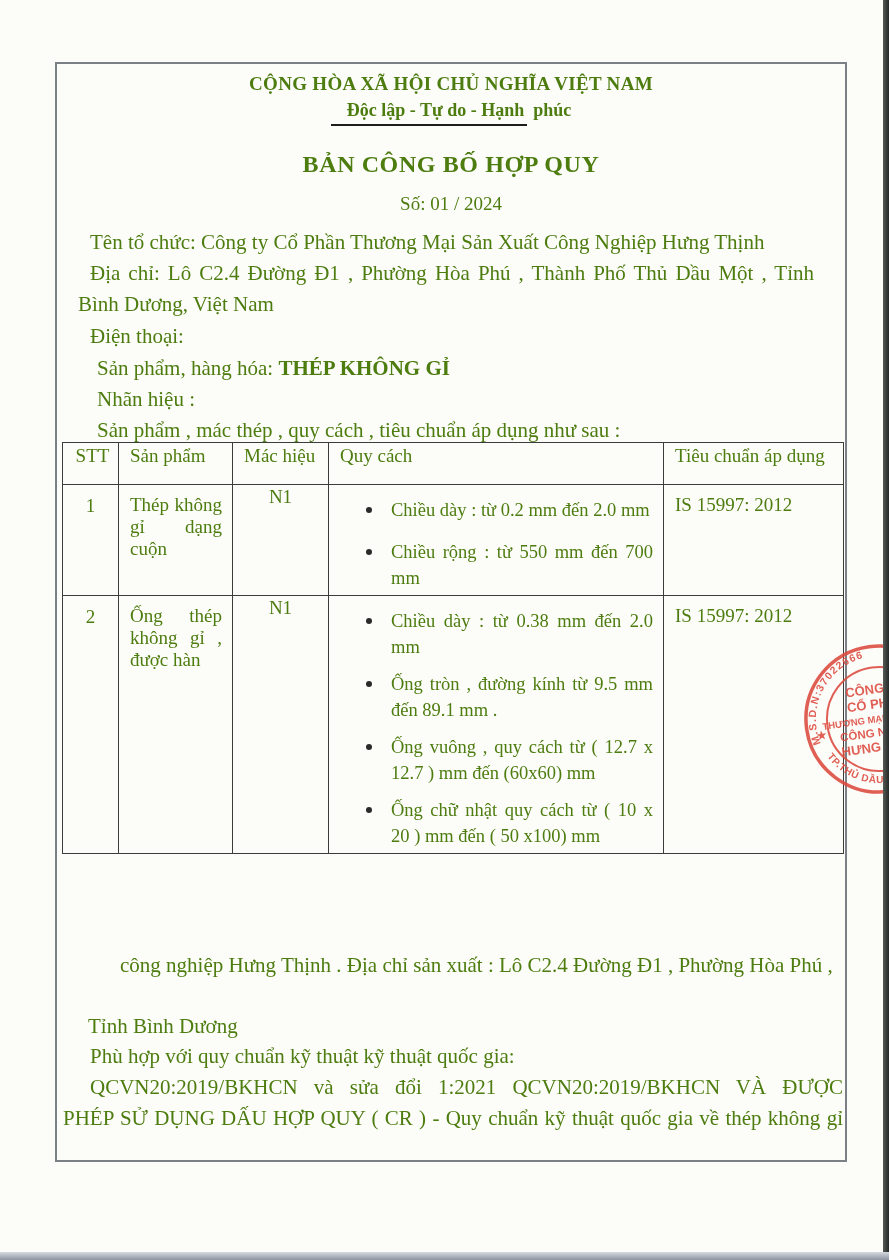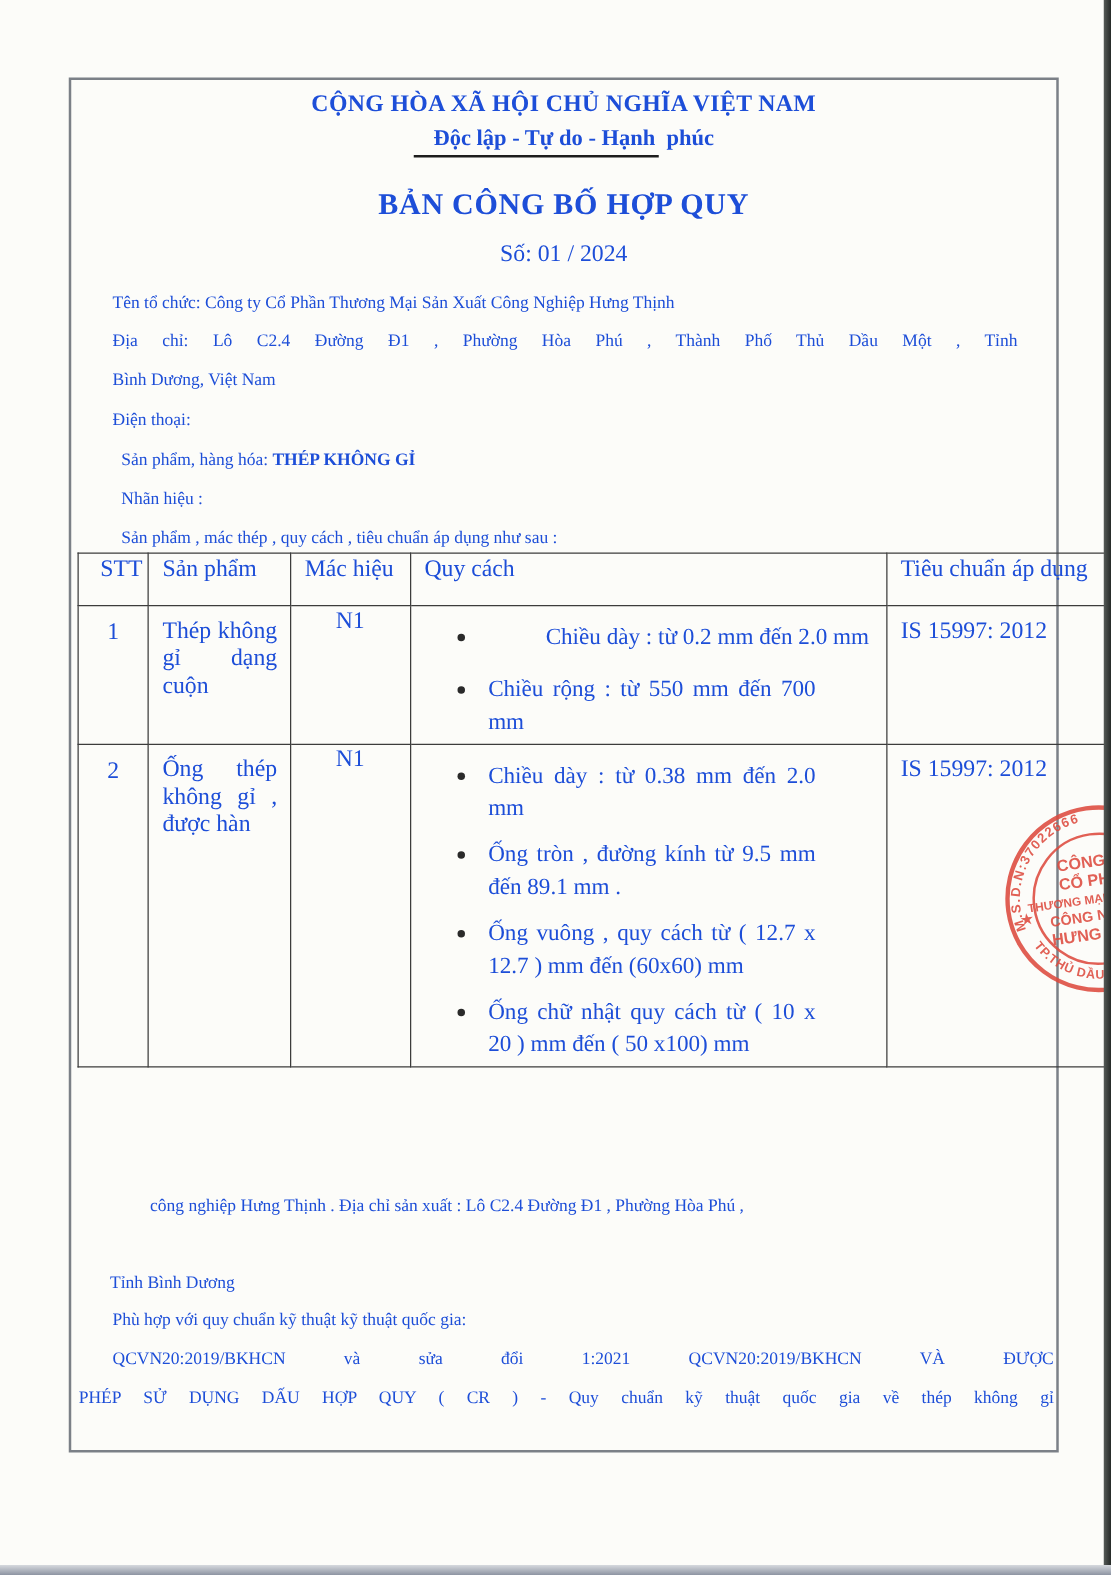--- a/index.html
+++ b/index.html
@@ -2,66 +2,66 @@
 <html><head>
 <meta charset="utf-8">
 <style>
   html,body { margin:0; padding:0; background:#e8e8e8; }
   .page {
     position: relative;
     width: 889px; height: 1260px;
     background: #fcfcf9;
     overflow: hidden;
     font-family: "Liberation Serif", "DejaVu Serif", serif;
-    color: #1d4ed8;
+    color: #4d7c0f;
   }
   .frame {
     position: absolute;
     left: 55px; top: 62px;
     width: 788px; height: 1096px;
     border: 2px solid #7b8087;
   }
   .centered { position:absolute; left:55px; width:792px; text-align:center; }
   .nat-line { top:73px; font-size:19px; font-weight:bold; letter-spacing:0.3px; }
   .motto { top:100px; font-size:18px; font-weight:bold; }
   .motto-main { display:inline-block; border-bottom:2.5px solid #1d1d1d; padding:0 3px 3px 16px; }
   .motto-tail { padding-left:6px; }
   .doc-title { top:151px; font-size:24px; font-weight:bold; letter-spacing:0.6px; }
   .doc-num { top:193px; font-size:19px; }
 
-  .tline { position:absolute; font-size:14px; line-height:29px; white-space:nowrap; }
+  .tline { position:absolute; font-size:21px; line-height:29px; white-space:nowrap; }
   .jl { text-align:justify; text-align-last:justify; white-space:normal; }
   .bold { font-weight:bold; }
 
   table.spec-table {
     position:absolute; left:62px; top:442px;
     border-collapse:collapse; table-layout:fixed;
     font-size:19px;
   }
   table.spec-table td {
     border:1.6px solid #3c3c3c;
     vertical-align:top;
     overflow:hidden;
   }
   td.hcell { vertical-align:middle; padding:2px 4px 2px 11px; }
-  td.hcell.ctr { text-align:right; padding-left:8px; }
+  td.hcell.ctr { text-align:center; padding-left:8px; }
   td.c-stt { text-align:center; padding-top:10px; }
   td.c-name { padding:9px 10px 4px 11px; text-align:justify; }
   td.c-grade { text-align:center; }
   td.c-std { padding:9px 6px 4px 11px; }
   td.c-specs { padding:12px 10px 4px 0; }
   .spec-item { display:flex; margin:0 0 0 37px; }
   .spec-item .dot {
     flex:0 0 auto; width:6px; height:6px; border-radius:50%;
     background:#2a2a2a; margin:10px 19px 0 0;
   }
   .spec-item .spec-text {
     width:262px; text-align:justify; font-size:18.5px; line-height:26px;
   }
-  .gap-lg { margin-bottom:16px;gap:46px; }
+  .gap-lg { margin-bottom:16px; }
   .gap-sm { margin-bottom:11px; }
 
   
   .stamp { position:absolute; left:769px; top:609px; width:220px; height:220px; opacity:0.88; }
   .stamp text { fill:#dd4a3e; font-family:"Liberation Sans", sans-serif; font-weight:bold; }
 
   
   .edge-right {
     position:absolute; left:883px; top:0; width:6px; height:1260px;
     background:linear-gradient(to right,#555a57,#242826);
@@ -80,21 +80,21 @@
 
   <div class="centered nat-line">CỘNG HÒA XÃ HỘI CHỦ NGHĨA VIỆT NAM</div>
   <div class="centered motto">
     <span class="motto-main">Độc lập - Tự do - Hạnh</span><span class="motto-tail">phúc</span>
   </div>
   <div class="centered doc-title">BẢN CÔNG BỐ HỢP QUY</div>
   <div class="centered doc-num">Số: 01 / 2024</div>
 
   <div class="tline" style="left:90px; top:228px;">Tên tổ chức: Công ty Cổ Phần Thương Mại Sản Xuất Công Nghiệp Hưng Thịnh</div>
   <div class="tline jl" style="left:90px; top:259px; width:724px;">Địa chỉ: Lô C2.4 Đường Đ1 , Phường Hòa Phú , Thành Phố Thủ Dầu Một , Tỉnh</div>
-  <div class="tline" style="left:90px; top:290px;">Bình Dương, Việt Nam</div>
+  <div class="tline" style="left:78px; top:290px;">Bình Dương, Việt Nam</div>
   <div class="tline" style="left:90px; top:322px;">Điện thoại:</div>
   <div class="tline" style="left:97px; top:354px;">
     <span>Sản phẩm, hàng hóa: </span><span class="bold">THÉP KHÔNG GỈ</span>
   </div>
   <div class="tline" style="left:97px; top:385px;">Nhãn hiệu :</div>
   <div class="tline" style="left:97px; top:416px;">Sản phẩm , mác thép , quy cách , tiêu chuẩn áp dụng như sau :</div>
 
   <table class="spec-table">
     <colgroup>
       <col style="width:56px">

